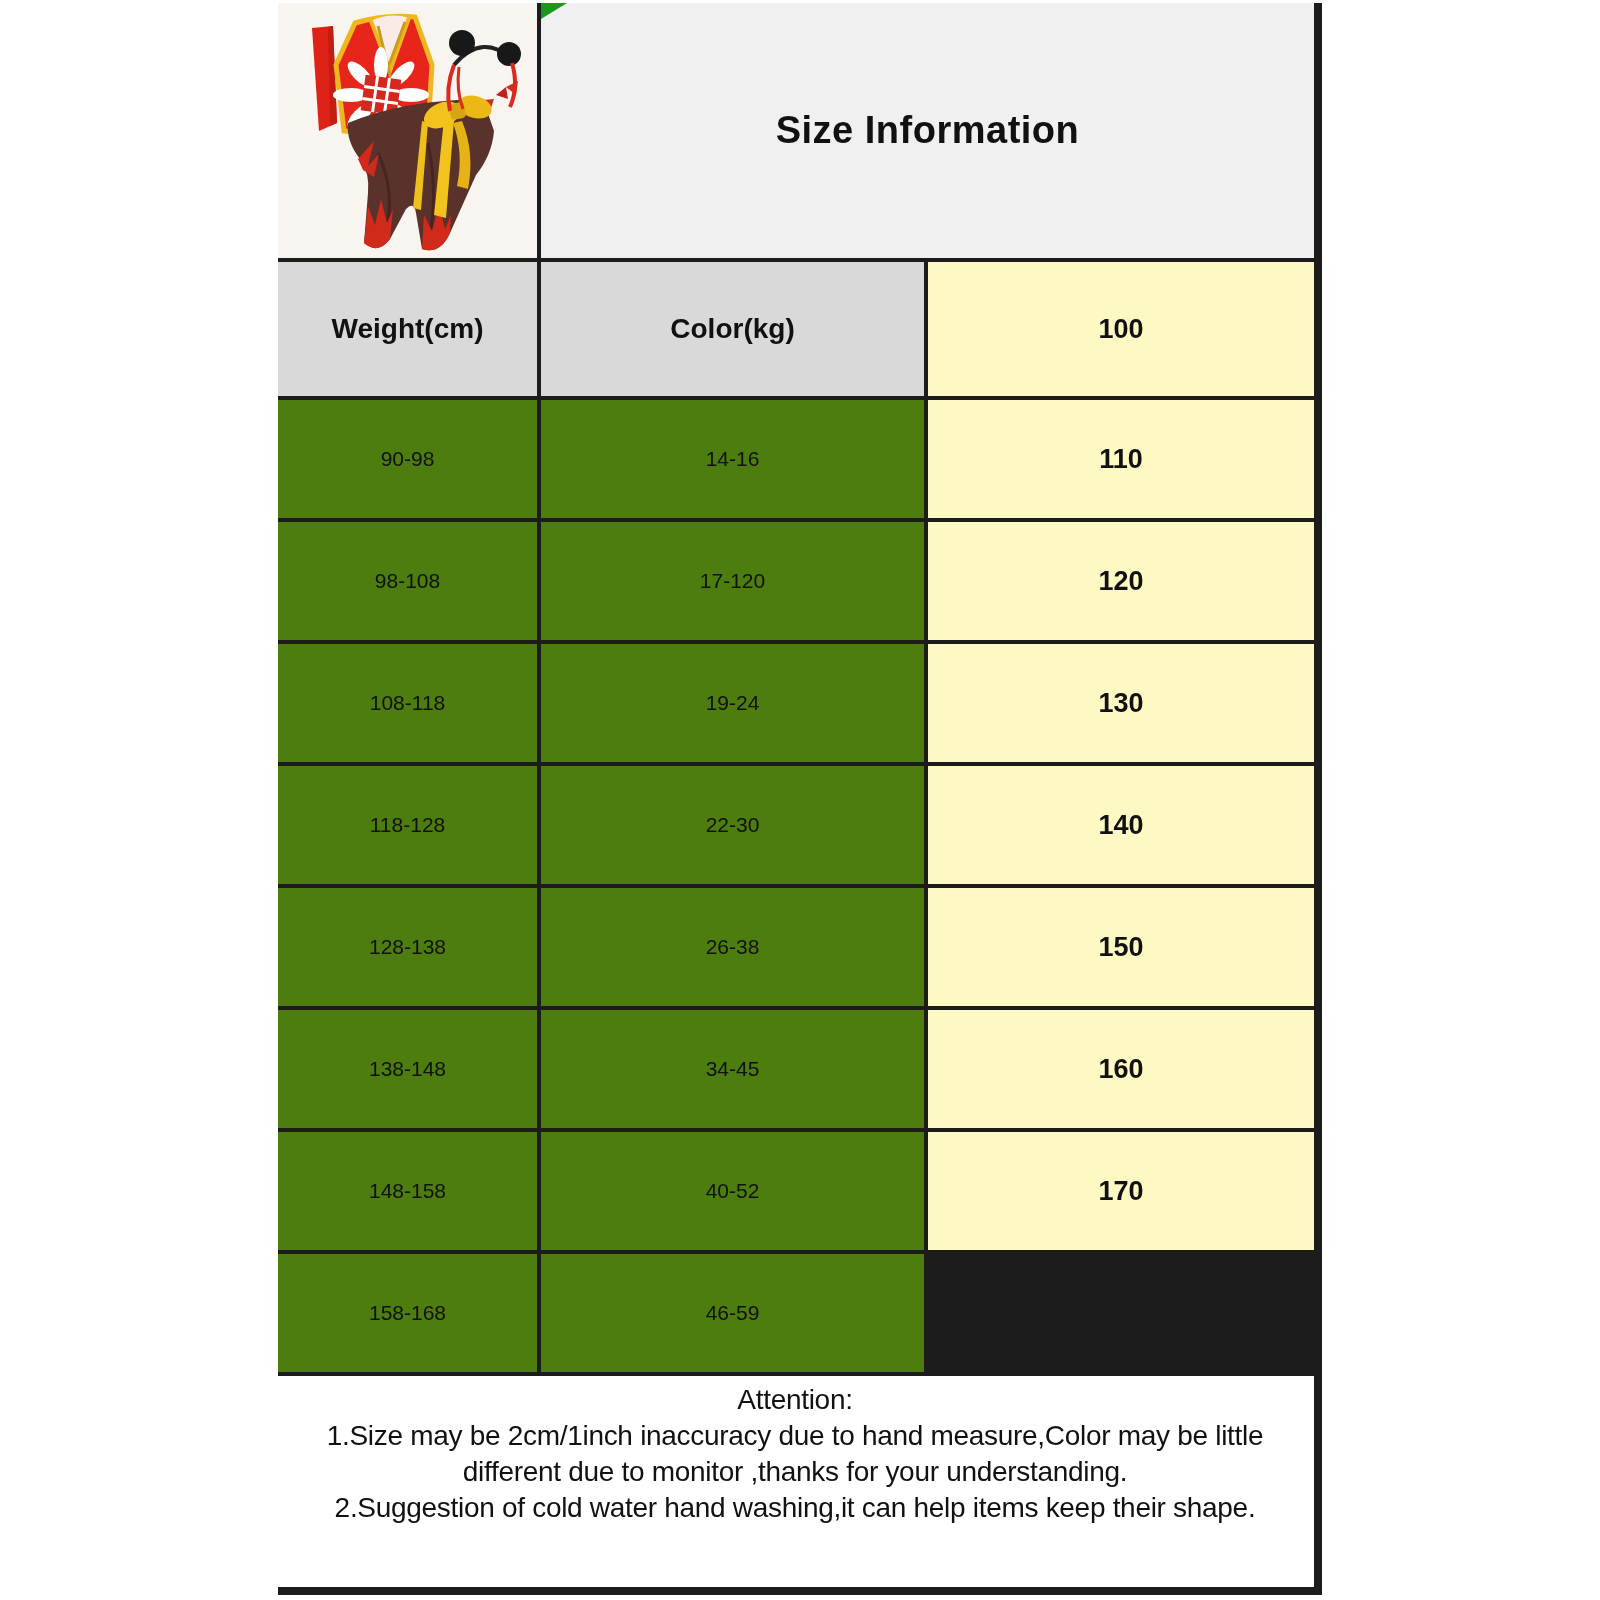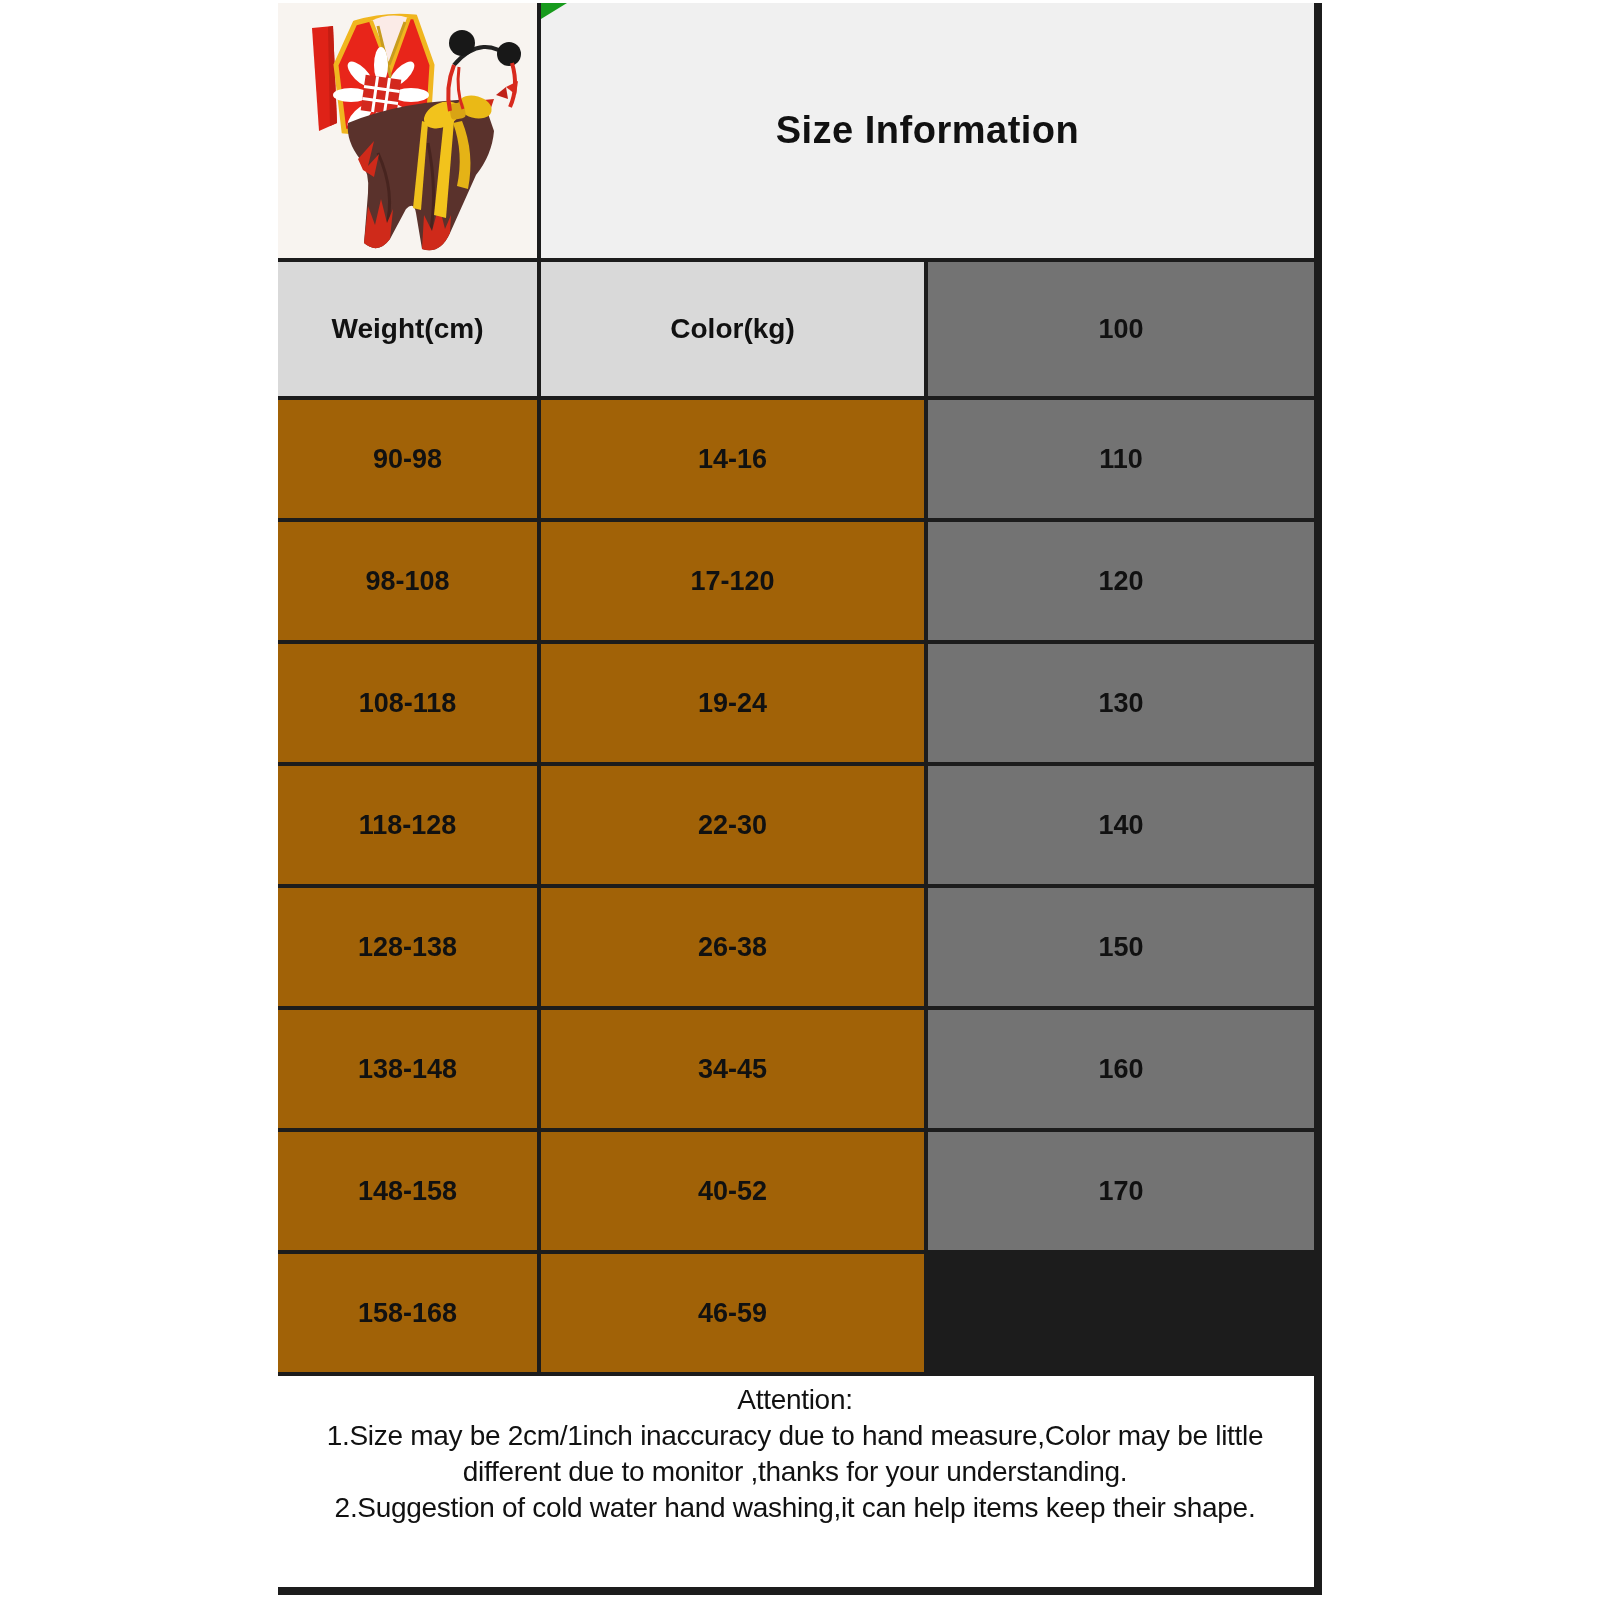--- a/index.html
+++ b/index.html
@@ -20,22 +20,22 @@
   .title-cell{
     background:#f0f0f0;grid-column:2/4;grid-row:1;position:relative;
     font-size:38px;font-weight:bold;letter-spacing:0.5px;
   }
   .corner-marker{
     position:absolute;top:0;left:0;width:0;height:0;
     border-top:16px solid #179a1c;border-right:26px solid transparent;
   }
   .head{background:#d9d9d9;font-weight:bold;font-size:28px;}
   .head.size-head{font-size:48px;}
-  .col-size{background:#737373;font-weight:bold;font-size:27px;}
-  .col-height,.col-weight{background:#a16207;font-weight:bold;font-size:27px;}
+  .col-size{background:#fef9c3;font-weight:bold;font-size:27px;}
+  .col-height,.col-weight{background:#4d7c0f;font-weight:normal;font-size:21px;}
   .attention-cell{
     background:#ffffff;grid-column:1/4;
     display:block;padding:6px 10px 0 8px;box-sizing:border-box;
     font-size:28px;line-height:36px;letter-spacing:-0.3px;text-align:center;
   }
 </style>
 </head>
 <body>
 
 <div class="size-table">

